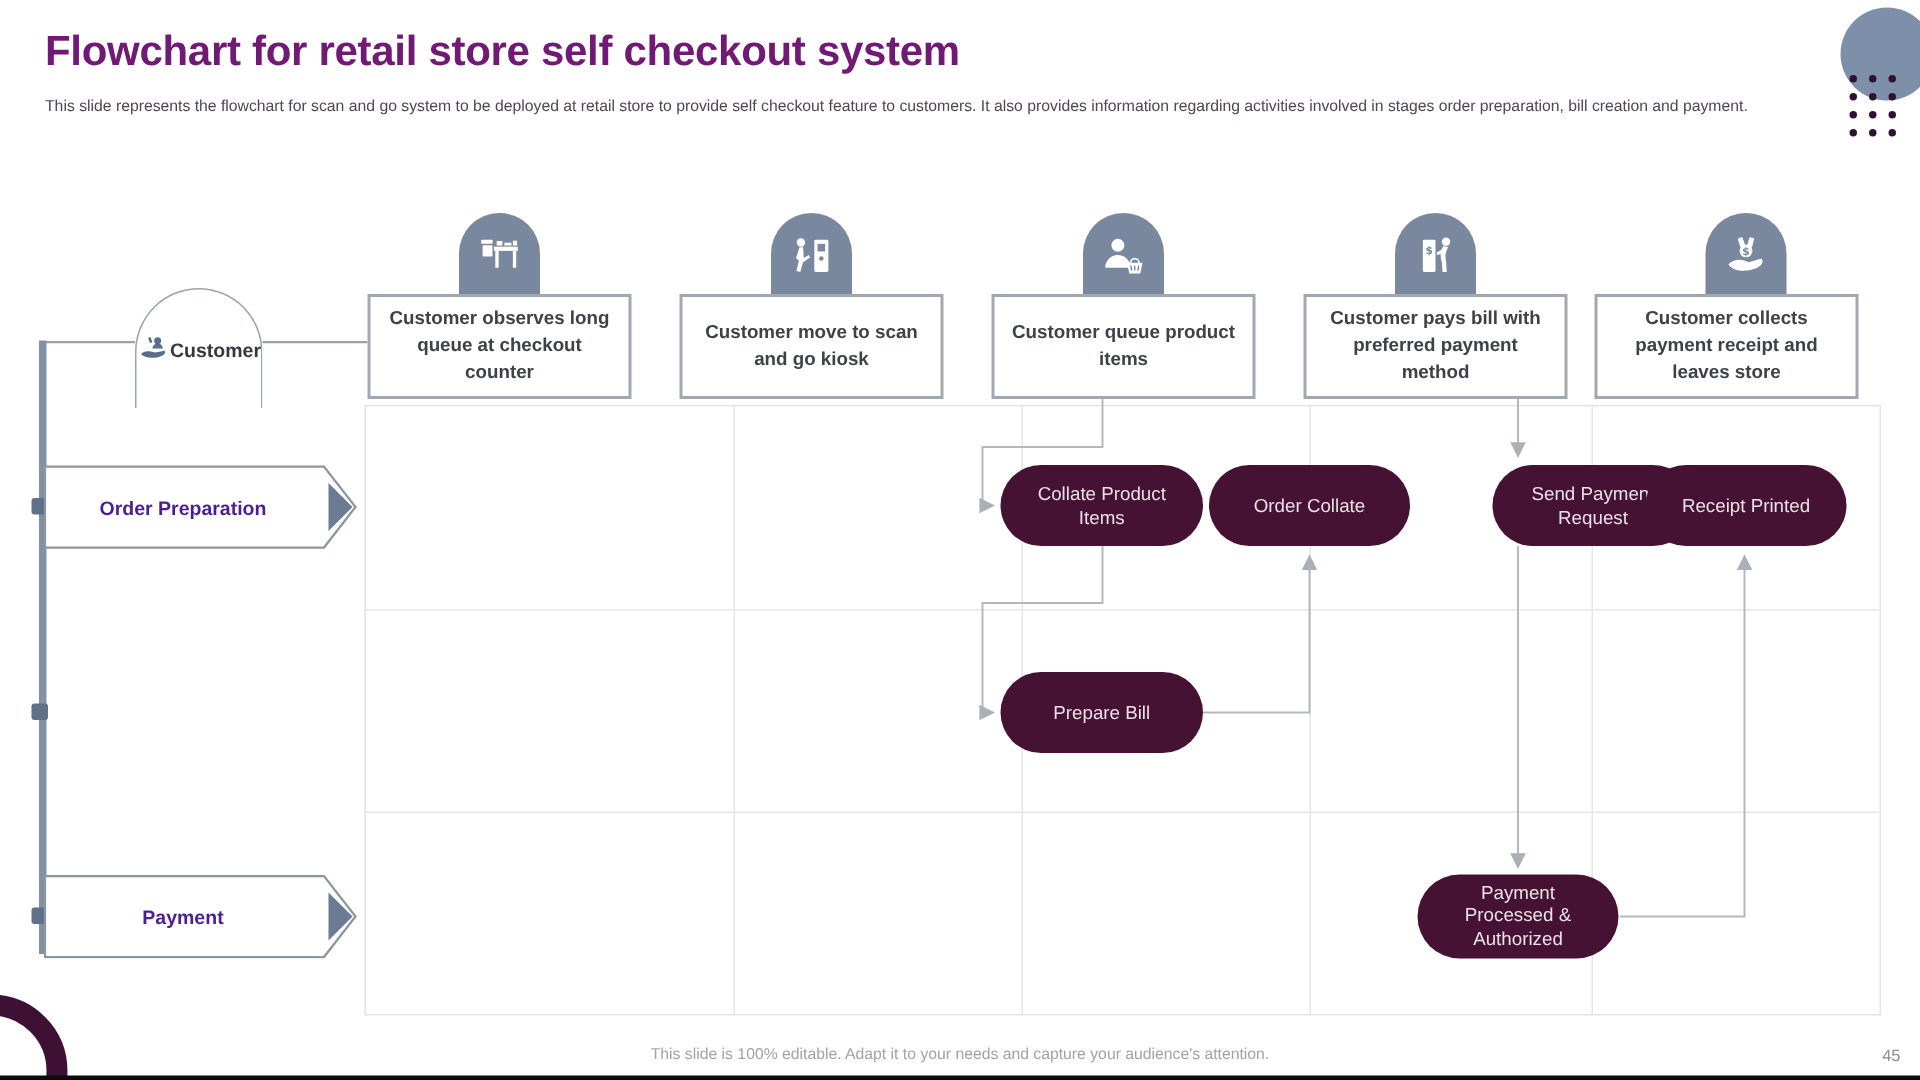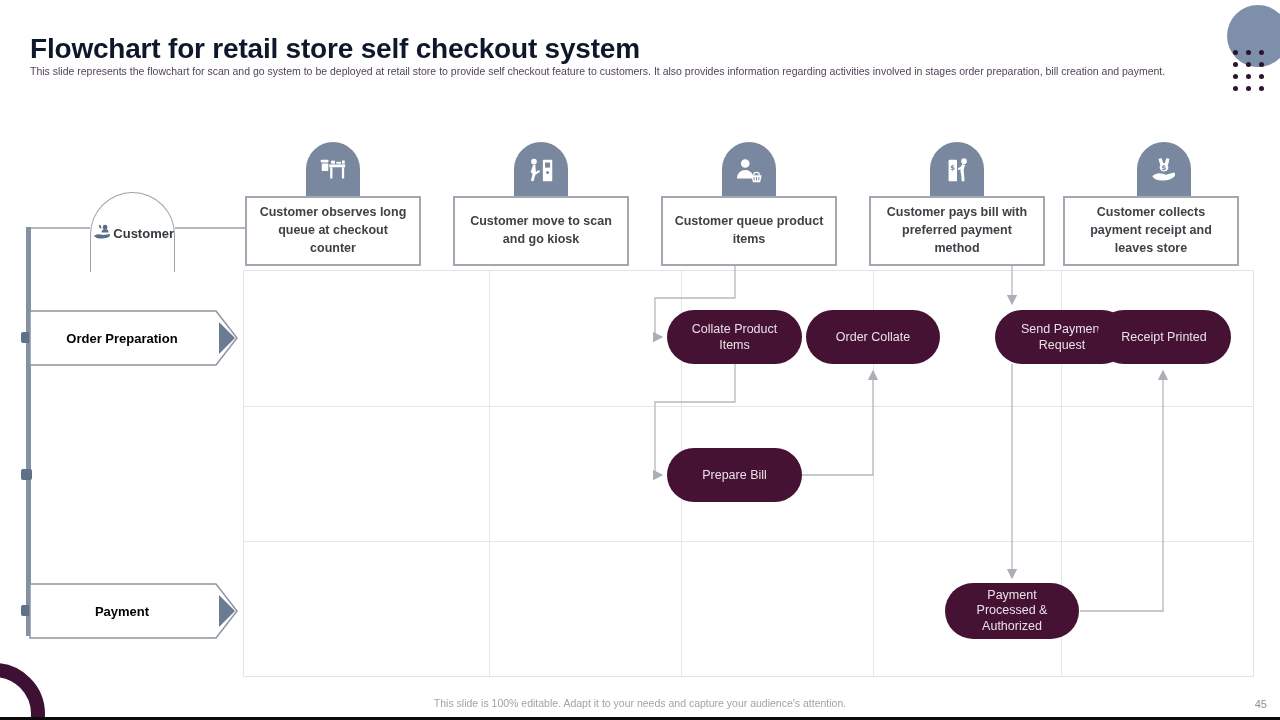--- a/index.html
+++ b/index.html
@@ -1,20 +1,20 @@
 <!DOCTYPE html>
 <html><head>
 <meta charset="utf-8">
 <style>
   html,body{margin:0;padding:0;background:#fff;}
   #slide{position:relative;width:1280px;height:720px;background:#ffffff;overflow:hidden;
          font-family:"Liberation Sans","DejaVu Sans",sans-serif;}
 
   
-  .title{position:absolute;left:30px;top:18px;font-size:28px;font-weight:bold;color:#0f172a;letter-spacing:-.2px;margin-top:15px;}
+  .title{position:absolute;left:30px;top:18px;font-size:28px;font-weight:bold;color:#701a75;letter-spacing:-.2px;}
   .subtitle{position:absolute;left:30px;top:64px;width:1172px;font-size:10.5px;line-height:1.35;color:#524457;}
 
   .deco-circle{position:absolute;left:1227px;top:5px;width:62px;height:62px;border-radius:50%;background:#7e90a9;}
   .deco-dots{position:absolute;left:1233px;top:50px;display:grid;grid-template-columns:repeat(3,5px);
              grid-auto-rows:5px;column-gap:8px;row-gap:7px;}
   .deco-dots span{width:5px;height:5px;border-radius:50%;background:#2f1230;}
 
   
   .grid{position:absolute;left:243px;top:270px;width:1009px;height:405px;border:1px solid #e2e4e6;z-index:0;}
   .gv{position:absolute;top:0;bottom:0;width:1px;background:#e4e6e8;}
@@ -33,21 +33,21 @@
          border:1.5px solid #9aa2ab;border-bottom:none;border-radius:44px 44px 0 0;box-sizing:border-box;
          display:flex;flex-direction:row;align-items:center;z-index:3;}
   .actor .lbl{font-size:13px;font-weight:bold;color:#35393e;margin-top:2px;}
 
   
   .spine{position:absolute;left:26px;top:227px;width:5px;height:409px;background:#8391a4;z-index:2;}
   .nub{position:absolute;left:21px;width:11px;height:11px;background:#5f7089;border-radius:2px;z-index:2;}
   .lane{position:absolute;left:29px;width:210px;height:56px;z-index:2;}
   .lane svg{position:absolute;left:0;top:0;}
   .lane .lbl{position:absolute;left:0;top:0;width:186px;height:56px;display:flex;align-items:center;
-             justify-content:center;font-size:13px;font-weight:bold;color:#000000;}
+             justify-content:center;font-size:13px;font-weight:bold;color:#4c1d95;}
 
   
   .pill{position:absolute;background:#451233;border-radius:28px;color:#e9e1e7;font-size:12.5px;line-height:1.28;
         display:flex;align-items:center;justify-content:center;text-align:center;padding:0 12px;
         box-sizing:border-box;z-index:3;}
 
   
   .wires{position:absolute;left:0;top:0;z-index:1;pointer-events:none;}
 
   

